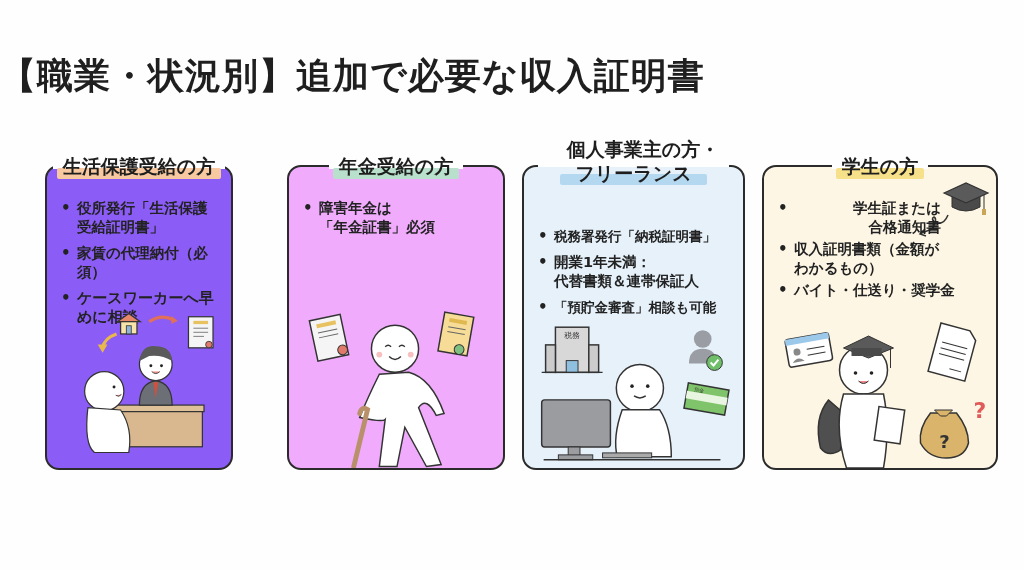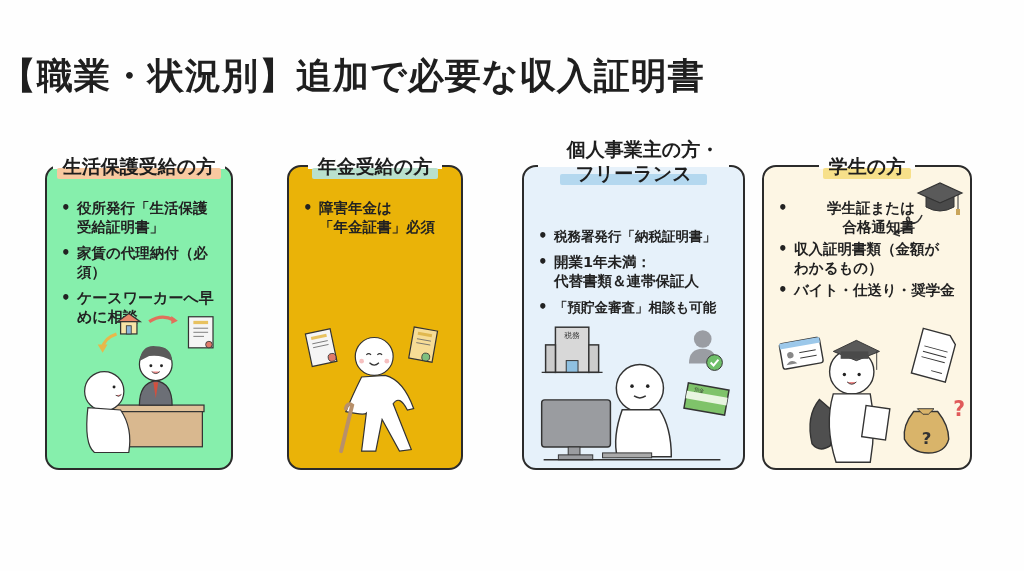--- a/index.html
+++ b/index.html
@@ -42,21 +42,21 @@
   .bullets li span { display: block; }
 
   .illus { position: absolute; left: 0; right: 0; bottom: 0; height: 170px; }
   .illus svg { width: 100%; height: 100%; }
 </style>
 </head>
 <body>
 
 <div class="page-title">【職業・状況別】追加で必要な収入証明書</div>
 
-<div class="card" style="left:45px;width:188px;background:#86efac;">
+<div class="card" style="left:45px;width:188px;background:#8b5cf6;">
   <div class="card-header">
     <span class="hl"><span class="bg" style="background:#fefefe;"></span><span class="mark" style="background:#f8c9a0;"></span><span>生活保護受給の方</span></span>
   </div>
   <ul class="bullets" style="top:32px;">
     <li>
         <span>役所発行「生活保護</span>
         <span>受給証明書」</span>
       </li>
     <li>
         <span>家賃の代理納付（必須）</span>
@@ -100,21 +100,21 @@
       <path d="M128,71 Q133,76 138,71" fill="#e88" stroke="#333"></path>
 
       <ellipse cx="70" cy="95" rx="24" ry="24" fill="#fff" stroke="#333" stroke-width="1.5"></ellipse>
       <path d="M50,115 Q45,160 58,170 L100,170 Q105,140 90,118 Z" fill="#fff" stroke="#333" stroke-width="1.5"></path>
       <circle cx="82" cy="90" r="1.8" fill="#222"></circle>
       <path d="M84,100 Q88,103 91,99" fill="#e88" stroke="#333"></path>
     </svg>
   </div>
 </div>
 
-<div class="card" style="left:287px;width:176px;background:#eab308;">
+<div class="card" style="left:287px;width:218px;background:#f0abfc;">
   <div class="card-header">
     <span class="hl"><span class="bg" style="background:#fefefe;"></span><span class="mark" style="background:#b9e0cd;"></span><span>年金受給の方</span></span>
   </div>
   <ul class="bullets" style="top:32px;">
     <li>
         <span>障害年金は</span>
         <span>「年金証書」必須</span>
       </li>
   </ul>
   <div class="illus" style="height:160px;">
@@ -194,21 +194,21 @@
         <rect x="18" y="82" width="70" height="48" rx="3" fill="#9a9ca0" stroke="#333" stroke-width="1.5"></rect>
         <rect x="45" y="130" width="12" height="10" fill="#9a9ca0" stroke="#333"></rect>
         <rect x="35" y="138" width="35" height="5" fill="#9a9ca0" stroke="#333"></rect>
       </g>
       <rect x="80" y="136" width="50" height="5" fill="#aaa" stroke="#333"></rect>
       <line x1="20" y1="143" x2="200" y2="143" stroke="#333" stroke-width="1.5"></line>
     </svg>
   </div>
 </div>
 
-<div class="card" style="left:762px;width:210px;background:#fdf6e4;">
+<div class="card" style="left:762px;width:236px;background:#fdf6e4;">
   <div class="card-header">
     <span class="hl"><span class="bg" style="background:#fefefe;"></span><span class="mark" style="background:#f7e08a;"></span><span>学生の方</span></span>
   </div>
 
   <svg style="position:absolute;right:6px;top:10px;width:50px;height:50px;" viewBox="0 0 50 50">
     <polygon points="4,16 26,6 48,16 26,26" fill="#5a5a5a" stroke="#333" stroke-width="1.2"></polygon>
     <path d="M12,20 L12,30 Q26,38 40,30 L40,20 L26,26 Z" fill="#4a4a4a" stroke="#333"></path>
     <line x1="44" y1="18" x2="44" y2="32" stroke="#333"></line>
     <rect x="42" y="32" width="4" height="6" fill="#c9a55a"></rect>
   </svg>

